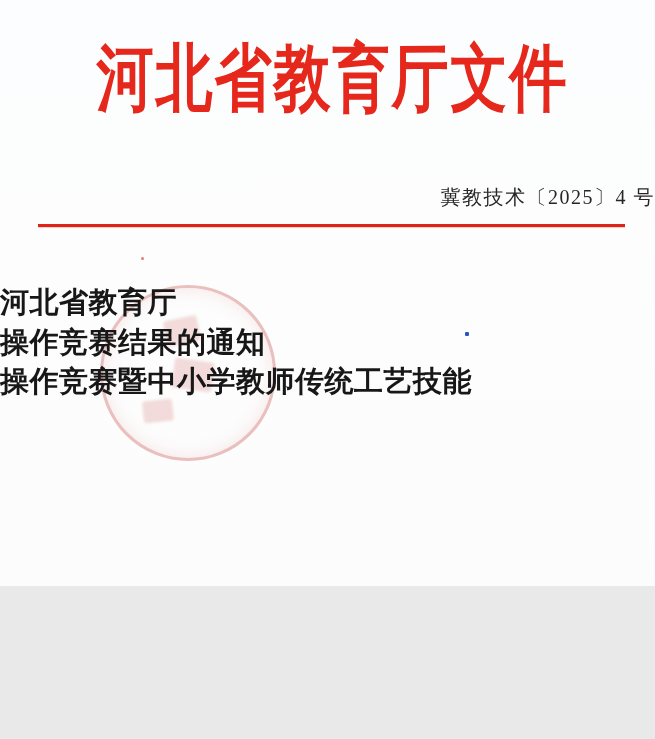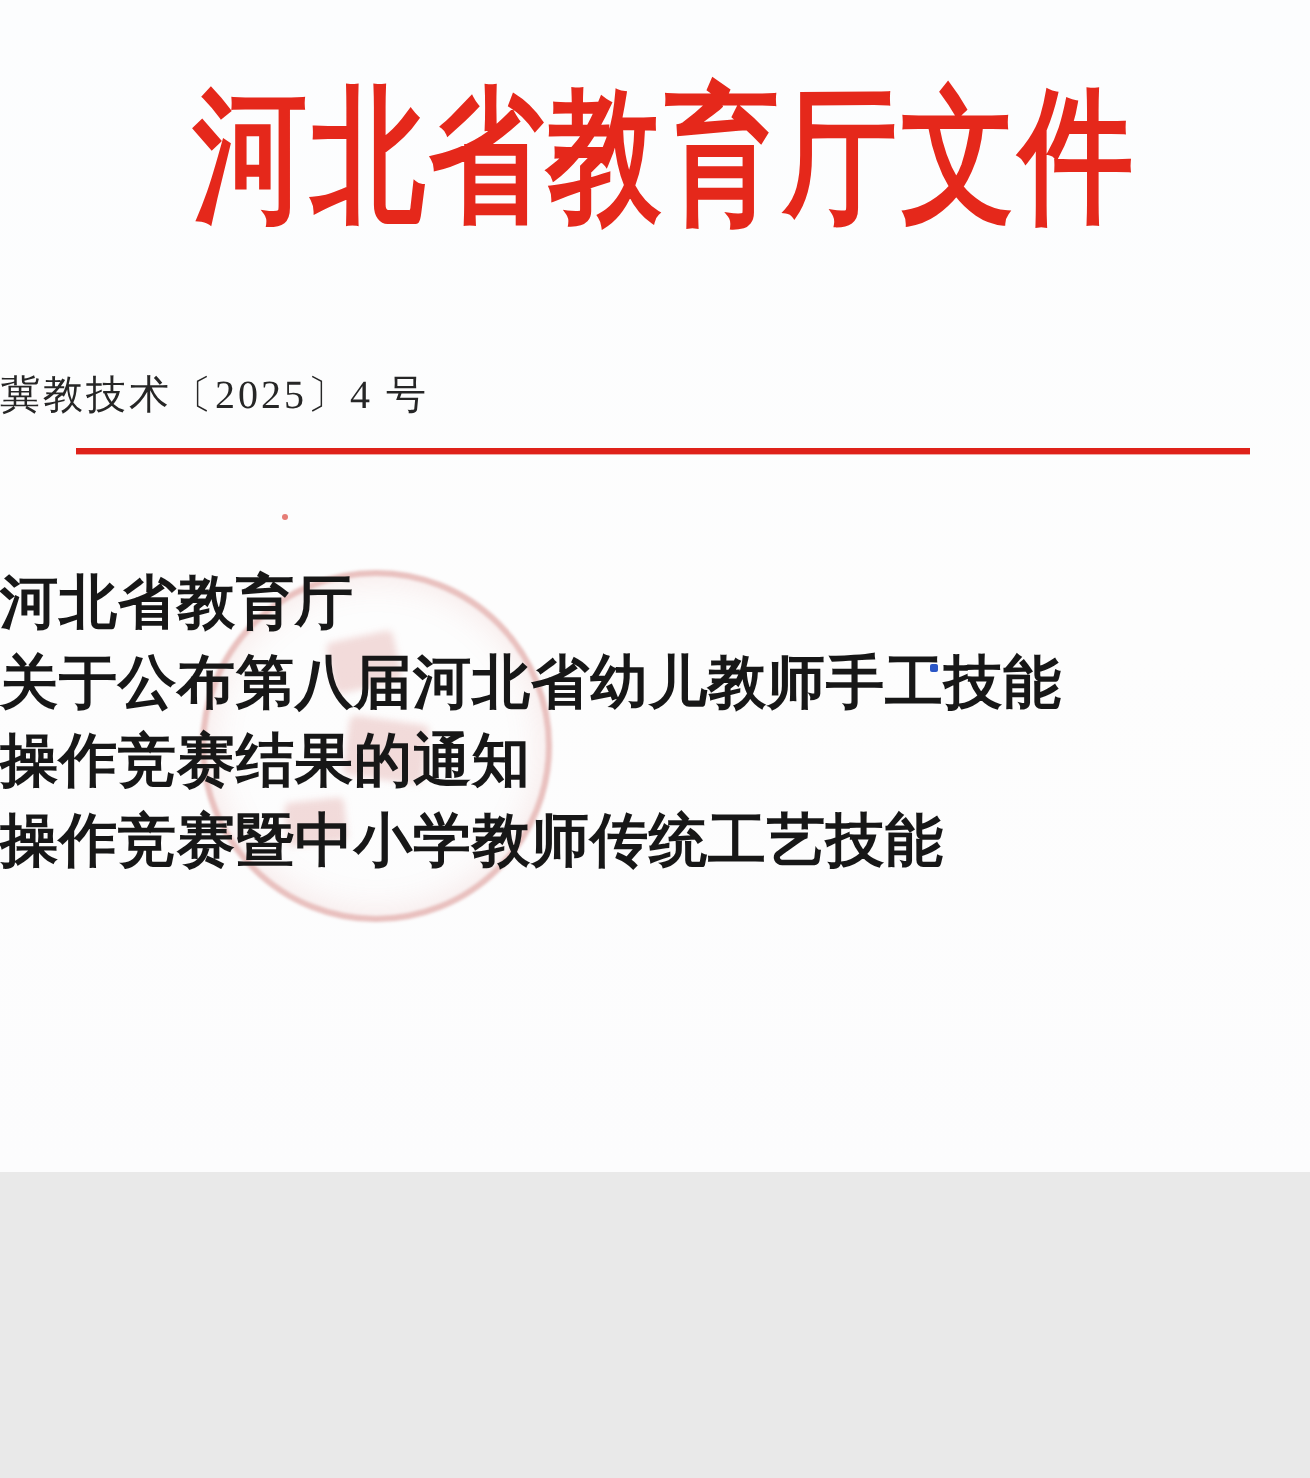--- a/index.html
+++ b/index.html
@@ -32,21 +32,21 @@
     transform: scaleY(1.28);
     transform-origin: top center;
   }
 
   
   .doc-number {
     position: absolute;
     top: 184px;
     left: 0;
     width: 655px;
-    text-align: left;
+    text-align: right;
     color: #262626;
     font-size: 20px;
     letter-spacing: 1.5px;
     white-space: nowrap;
   }
 
   
   .red-rule {
     position: absolute;
     top: 224px;
@@ -157,21 +157,20 @@
   <div class="red-rule"></div>
 
   <div class="seal">
     <span class="seal-mark-1"></span>
     <span class="seal-mark-2"></span>
     <span class="seal-mark-3"></span>
   </div>
 
   <div class="title-block">
     <div class="title-line">河北省教育厅</div>
-    <div class="title-line">关于公布第八届河北省幼儿教师手工技能</div>
     <div class="title-line">操作竞赛结果的通知</div>
     <div class="title-line">操作竞赛暨中小学教师传统工艺技能</div>
   </div>
 
 
   <span class="artifact-blue"></span>
   <span class="artifact-red"></span>
 
 </div>
 

